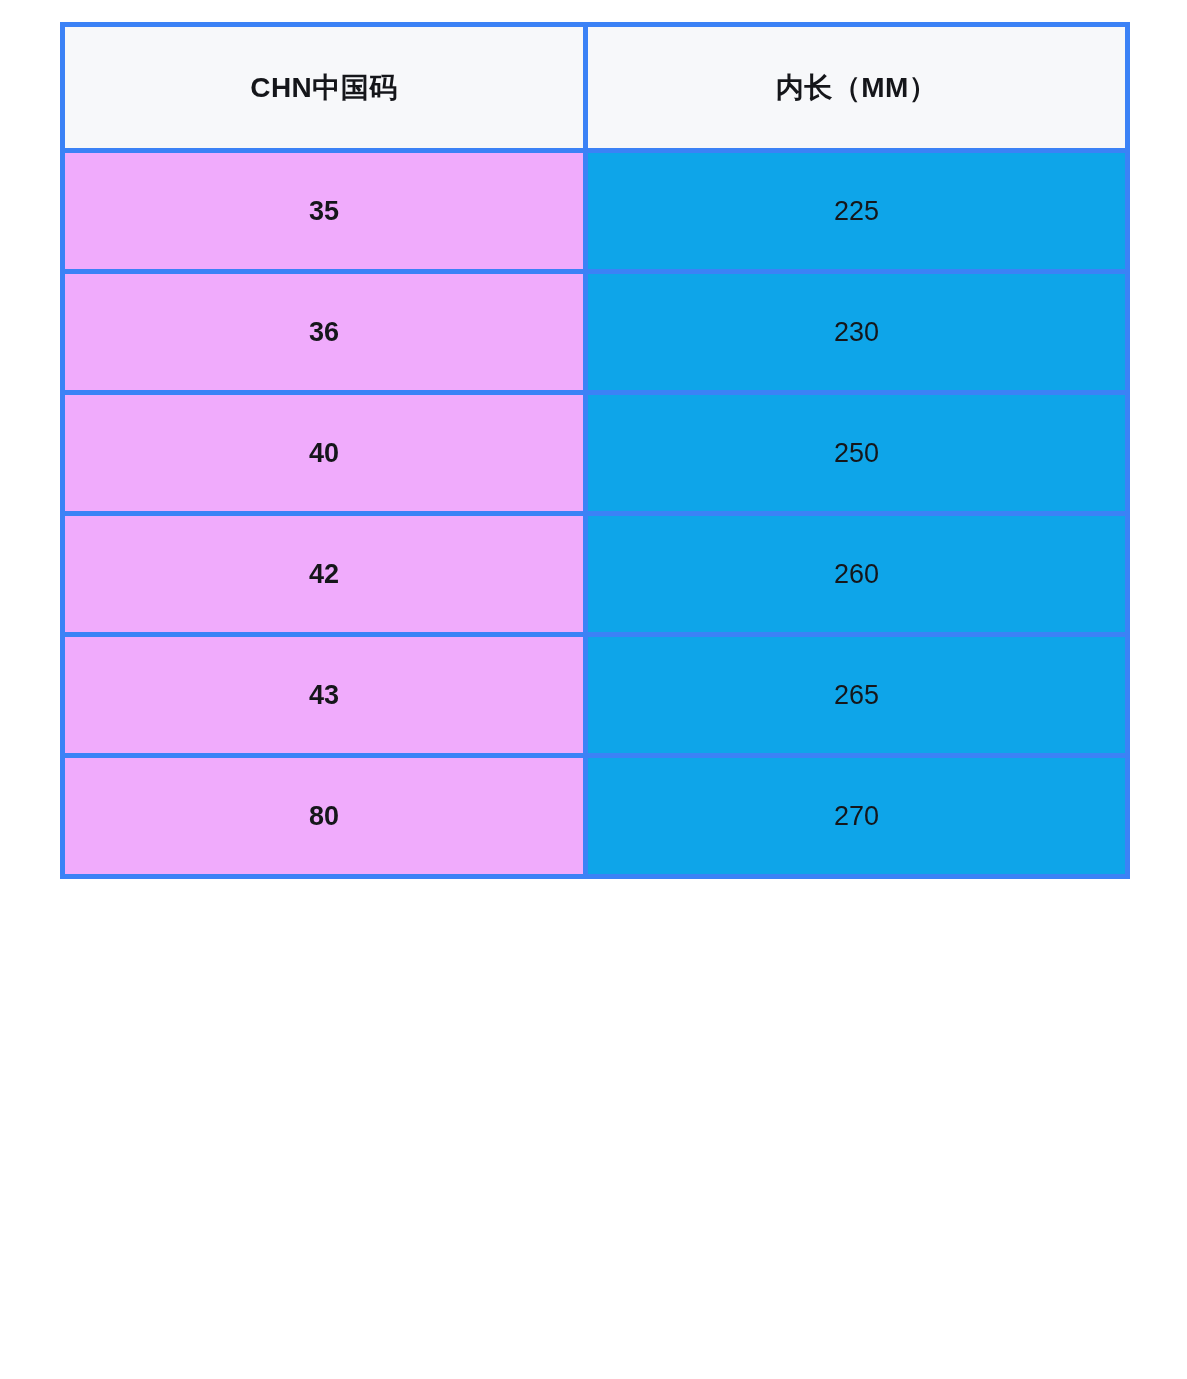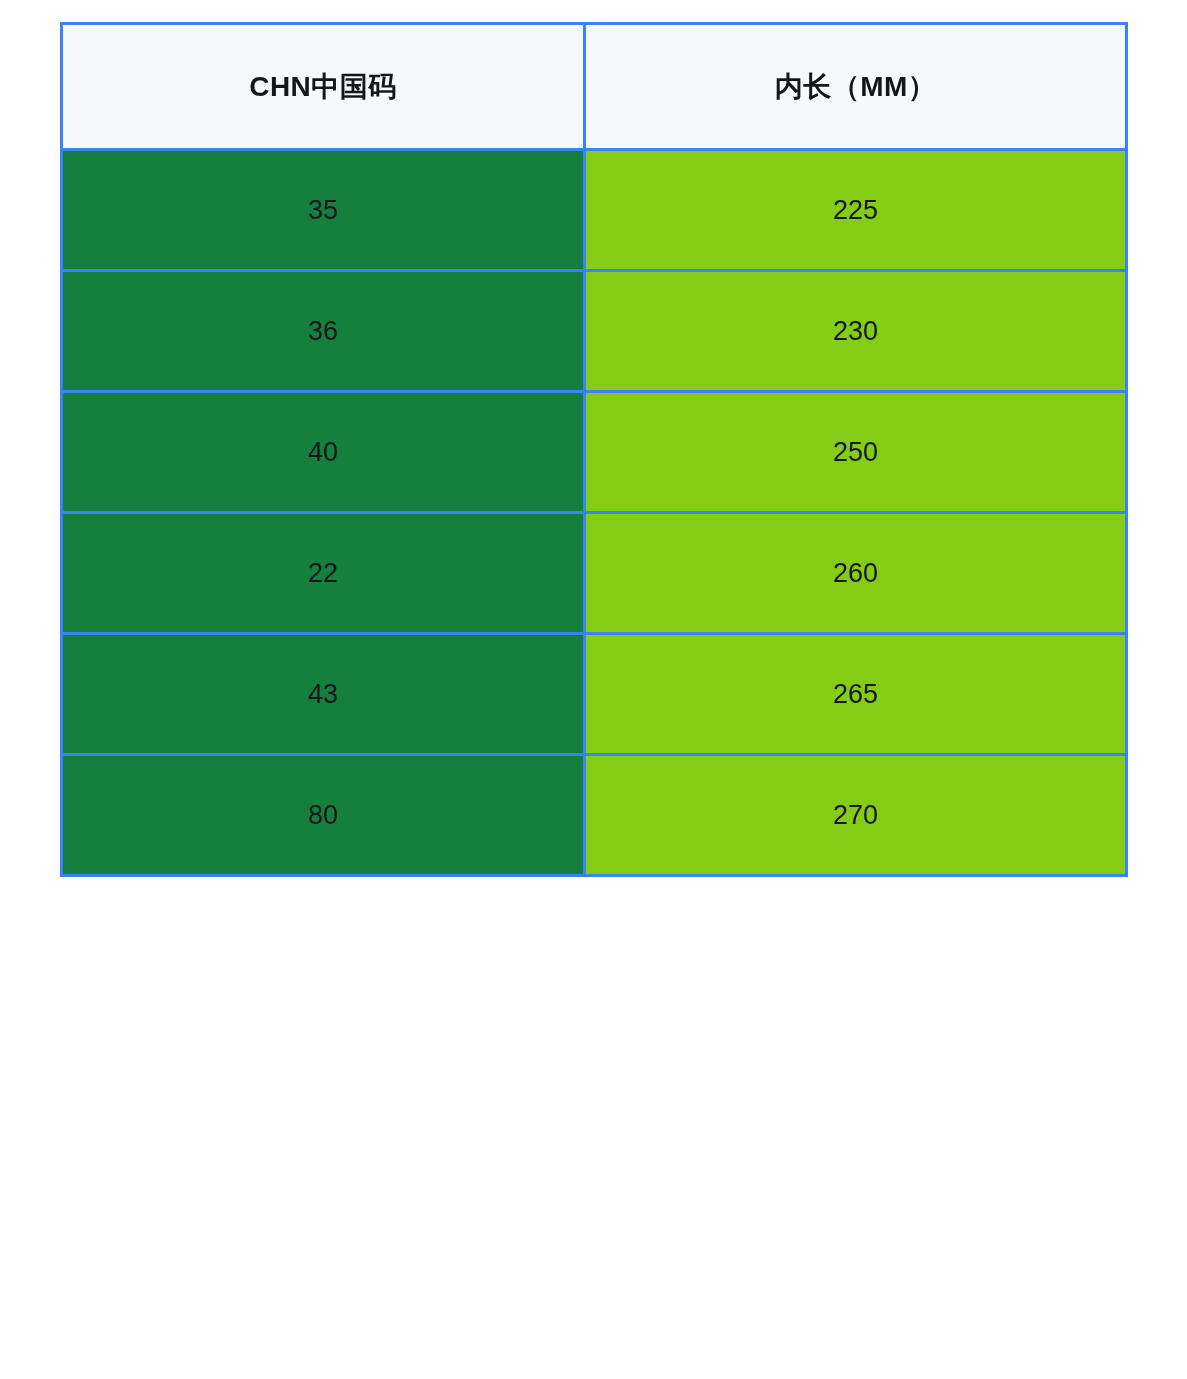--- a/index.html
+++ b/index.html
@@ -30,21 +30,21 @@
     width: 1065px;
     border-collapse: collapse;
     table-layout: fixed;
   }
 
   .size-table col.col-chn { width: 523px; }
   .size-table col.col-len { width: 542px; }
 
   .size-table th,
   .size-table td {
-    border: 3px solid #3b82f6;
+    border: 5px solid #3b82f6;
     text-align: center;
     vertical-align: middle;
     padding: 1px;
     box-sizing: border-box;
   }
 
   
   .size-table thead th {
     height: 126px;
     background: #f7f8fa;
@@ -56,27 +56,27 @@
 
   
   .size-table tbody td {
     height: 121px;
     font-size: 27px;
     color: #15161a;
   }
 
   
   .size-table tbody td.cell-chn {
-    background: #15803d;
-    font-weight: 400;
+    background: #f0abfc;
+    font-weight: 700;
   }
 
   
   .size-table tbody td.cell-len {
-    background: #84cc16;
+    background: #0ea5e9;
     font-weight: 400;
   }
 </style>
 </head>
 <body>
 
 <div class="page">
 
   <table class="size-table">
     <colgroup>
@@ -96,21 +96,21 @@
       </tr>
       <tr>
         <td class="cell-chn">36</td>
         <td class="cell-len">230</td>
       </tr>
       <tr>
         <td class="cell-chn">40</td>
         <td class="cell-len">250</td>
       </tr>
       <tr>
-        <td class="cell-chn">22</td>
+        <td class="cell-chn">42</td>
         <td class="cell-len">260</td>
       </tr>
       <tr>
         <td class="cell-chn">43</td>
         <td class="cell-len">265</td>
       </tr>
       <tr>
         <td class="cell-chn">80</td>
         <td class="cell-len">270</td>
       </tr>

